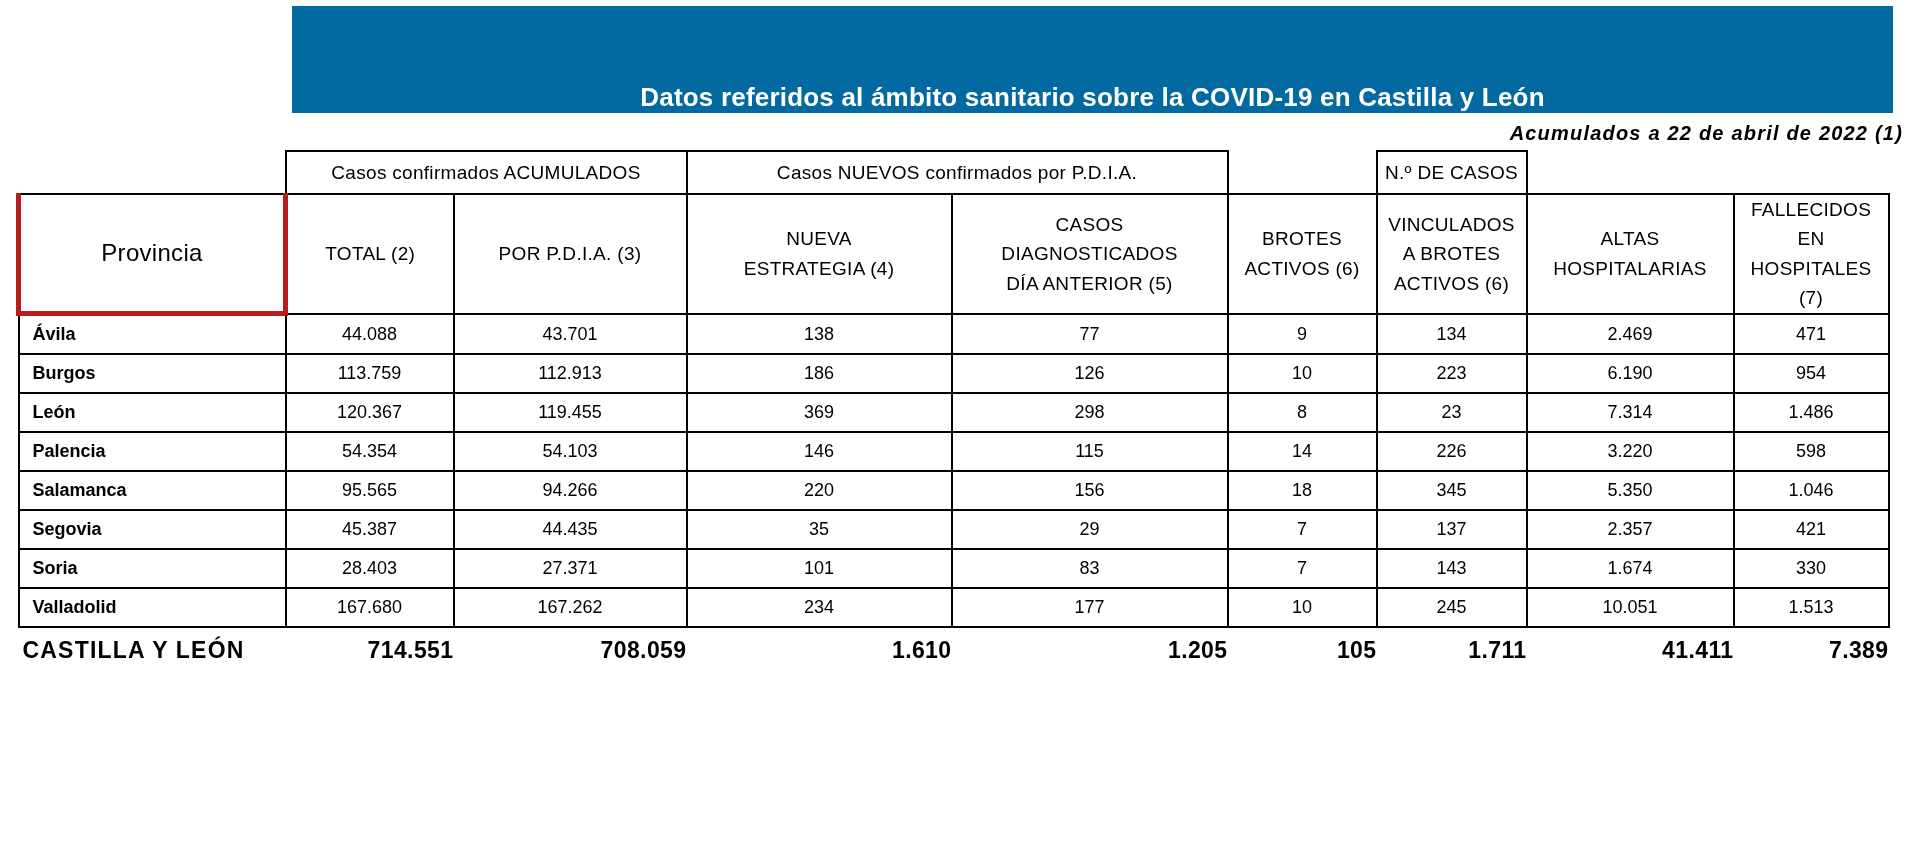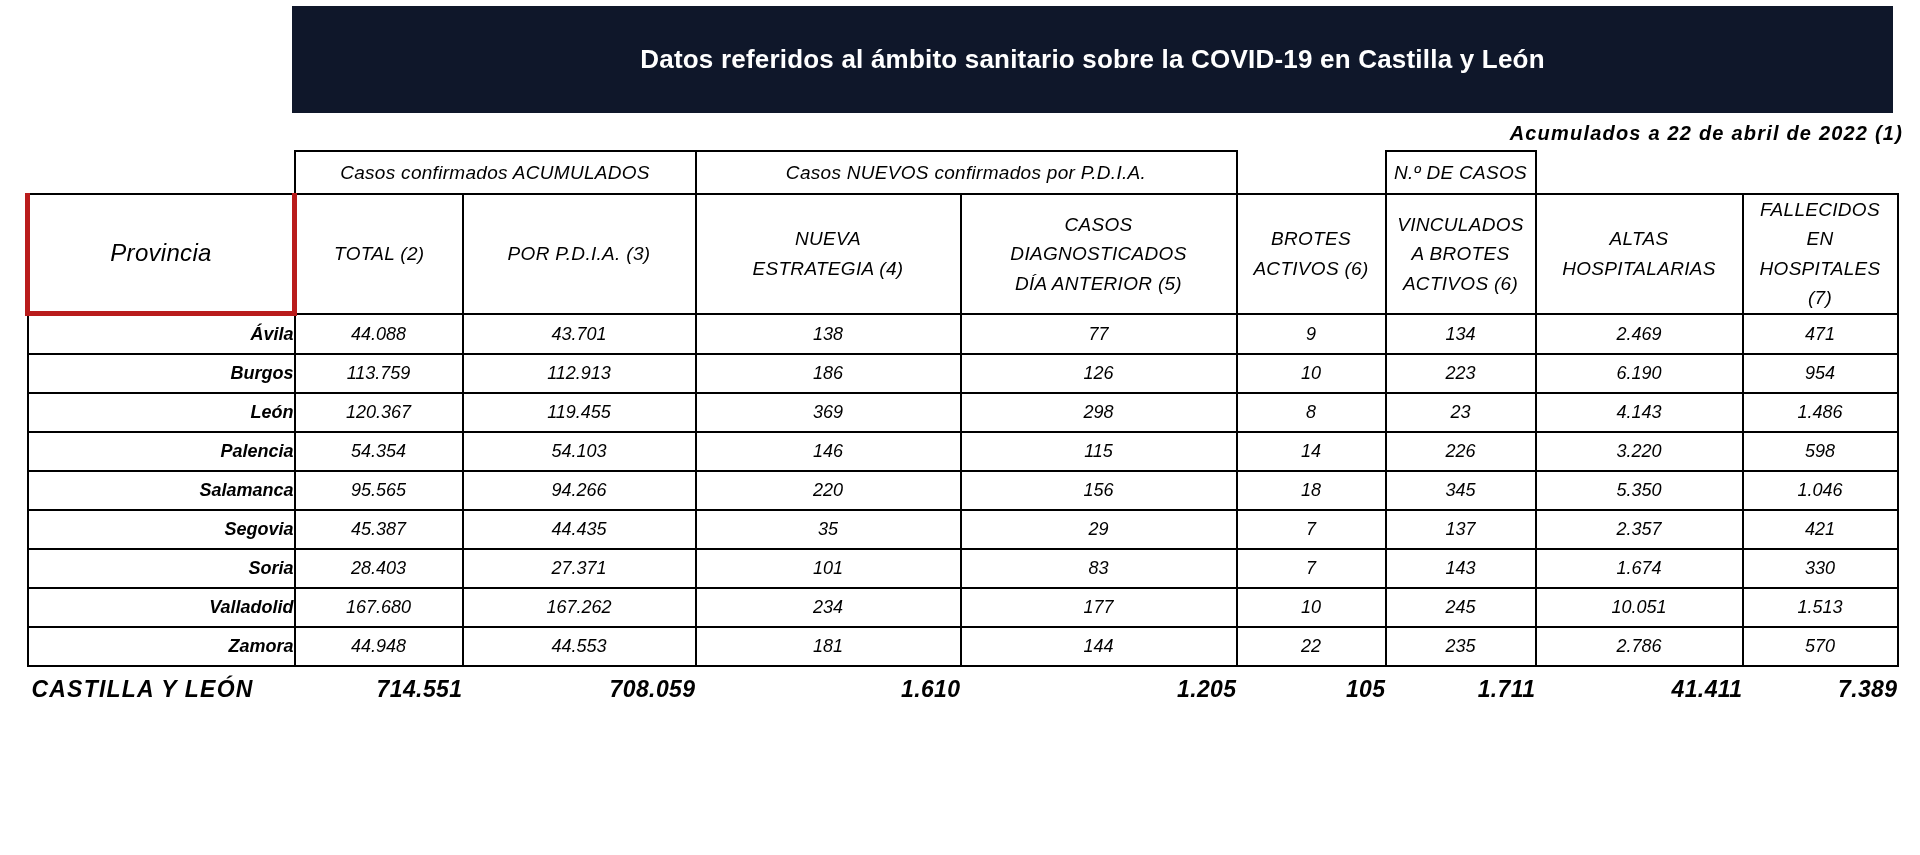--- a/index.html
+++ b/index.html
@@ -10,22 +10,22 @@
     color:#000000;
     overflow:hidden;
     position:relative;
   }
 
   
   .banner{
     position:absolute;
     left:292px; top:6px;
     width:1601px; height:107px;
-    background:#0f172a;
-    display:flex; align-items:center; justify-content:center;
+    background:#0369a1;
+    display:flex; align-items:flex-end; justify-content:center;
     box-sizing:border-box;
   }
   .banner-title{
     color:#ffffff;
     font-size:26px;
     font-weight:bold;
     letter-spacing:.2px;
     text-align:center;
     white-space:nowrap;
   }
@@ -38,23 +38,22 @@
     text-align:right;
     font-size:20px;
     font-style:italic;
     font-weight:bold;
     letter-spacing:1.2px;
   }
 
   
   .table-wrap{
     position:absolute;
-    left:25px; top:150px;
+    left:16px; top:150px;
     width:1842px;
-    font-style:italic;
   }
   table.dt{
     border-collapse:collapse;
     table-layout:fixed;
     width:1870px;
     font-size:17px;
   }
   table.dt td, table.dt th{
     padding:0;
     margin:0;
@@ -100,22 +99,22 @@
 
   
   tr.data td{
     height:37px;
     border-left:2px solid #000;
     border-right:2px solid #000;
     border-bottom:2px solid #000;
     font-size:18px;
   }
   tr.data td.prov{
-    text-align:right;
-    padding-left:25px;
+    text-align:left;
+    padding-left:13px;
     font-weight:bold;
     font-size:18px;
   }
 
   
   tr.totals td{
     height:44px;
     border:0;
     border-top:2px solid #000;
     font-weight:bold;
@@ -231,21 +230,21 @@
           <td class="">954</td>
         </tr>
         <tr class="data">
           <td class="prov">León</td>
           <td class="">120.367</td>
           <td class="">119.455</td>
           <td class="">369</td>
           <td class="">298</td>
           <td class="">8</td>
           <td class="">23</td>
-          <td class="">4.143</td>
+          <td class="">7.314</td>
           <td class="">1.486</td>
         </tr>
         <tr class="data">
           <td class="prov">Palencia</td>
           <td class="">54.354</td>
           <td class="">54.103</td>
           <td class="">146</td>
           <td class="">115</td>
           <td class="">14</td>
           <td class="">226</td>
@@ -288,31 +287,20 @@
         <tr class="data">
           <td class="prov">Valladolid</td>
           <td class="">167.680</td>
           <td class="">167.262</td>
           <td class="">234</td>
           <td class="">177</td>
           <td class="">10</td>
           <td class="">245</td>
           <td class="">10.051</td>
           <td class="">1.513</td>
-        </tr>
-        <tr class="data">
-          <td class="prov">Zamora</td>
-          <td class="">44.948</td>
-          <td class="">44.553</td>
-          <td class="">181</td>
-          <td class="">144</td>
-          <td class="">22</td>
-          <td class="">235</td>
-          <td class="">2.786</td>
-          <td class="">570</td>
         </tr>
         <tr class="totals">
           <td class="prov">CASTILLA Y LEÓN</td>
           <td class="">714.551</td>
           <td class="">708.059</td>
           <td class="">1.610</td>
           <td class="">1.205</td>
           <td class="">105</td>
           <td class="">1.711</td>
           <td class="">41.411</td>

